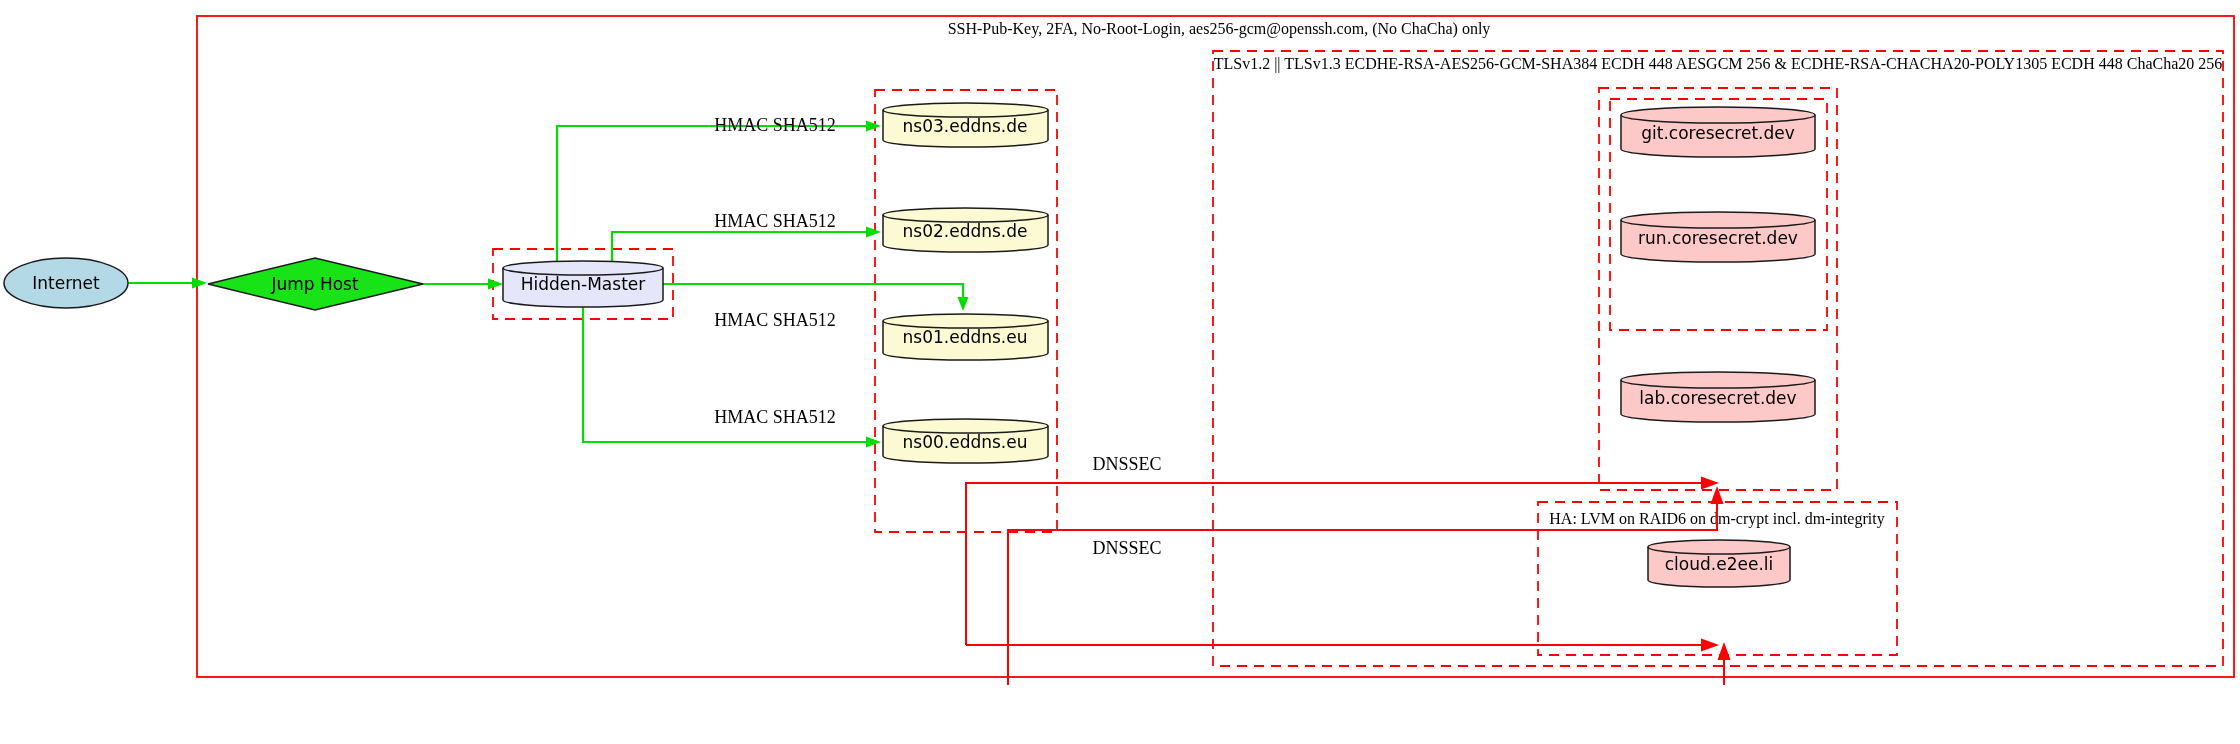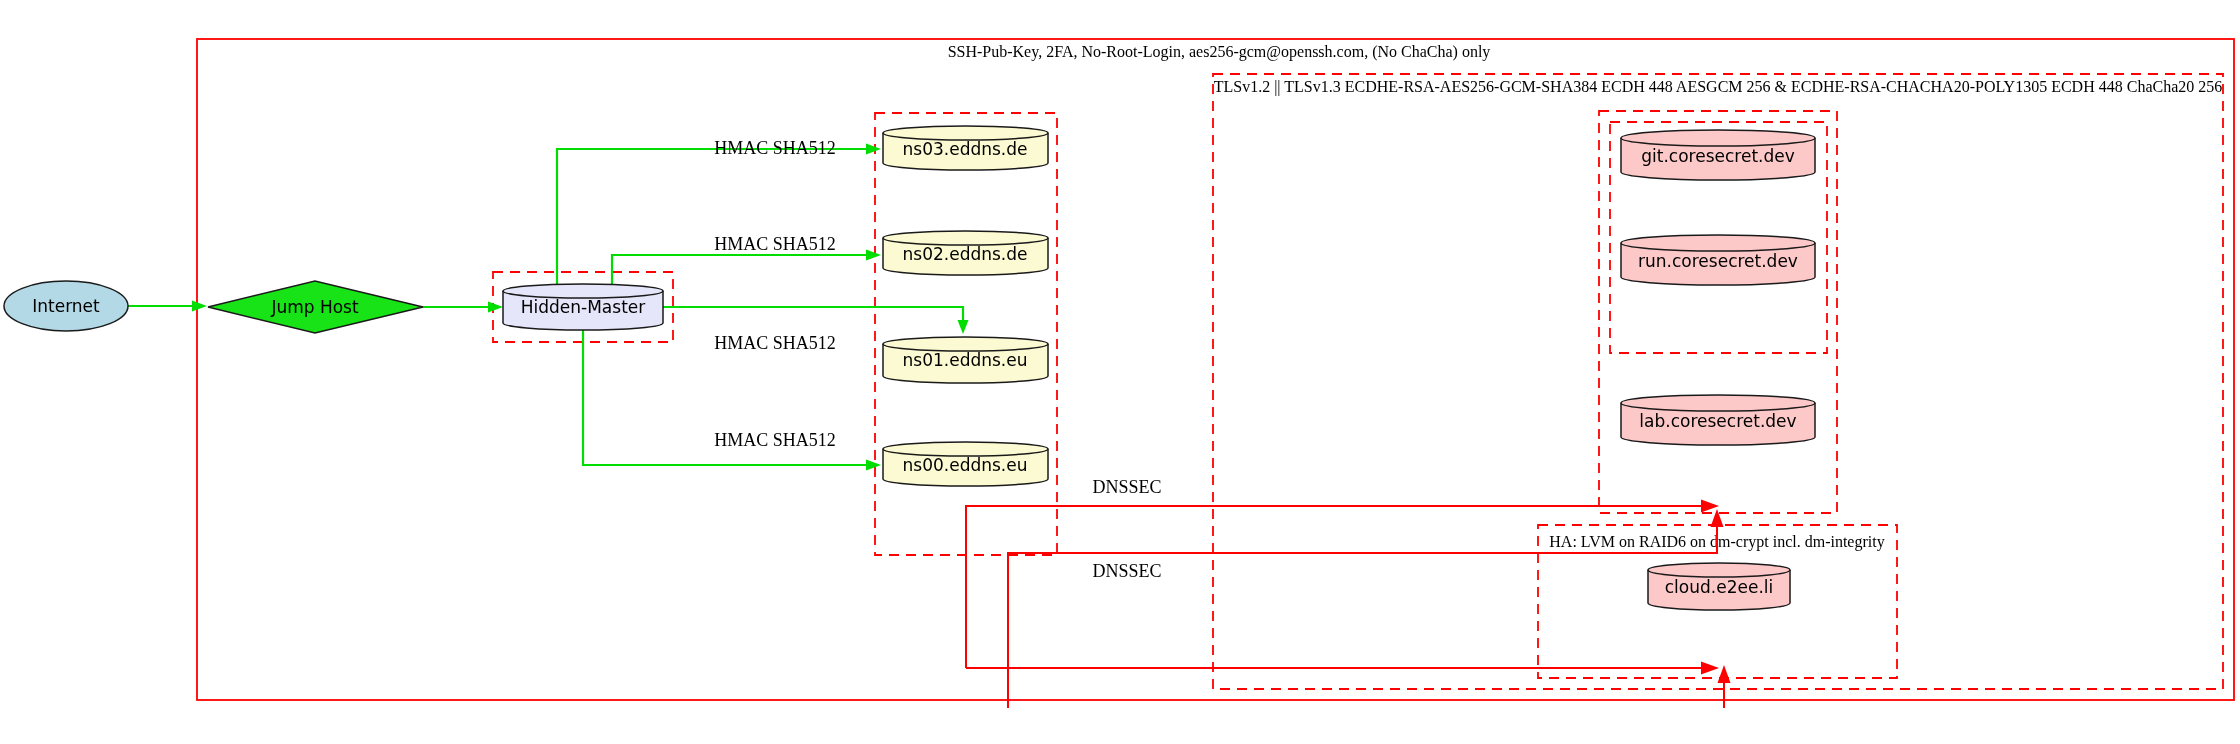--- a/index.html
+++ b/index.html
@@ -1,16 +1,16 @@
 <!DOCTYPE html>
 <html><head>
 <meta charset="utf-8">
 <style>
   html,body{margin:0;padding:0;background:#ffffff;}
-  .stage{position:relative;width:2240px;height:685px;background:#ffffff;overflow:hidden;margin-top:23px;}
+  .stage{position:relative;width:2240px;height:685px;background:#ffffff;overflow:hidden;}
   svg{position:absolute;left:0;top:0;}
   .node-label{font-family:"DejaVu Sans",sans-serif;font-size:17px;fill:#000000;}
   .node-label-sm{font-family:"DejaVu Sans",sans-serif;font-size:15.5px;fill:#000000;}
   .cluster-label{font-family:"Liberation Serif",serif;font-size:16px;fill:#000000;}
   .edge-label{font-family:"Liberation Serif",serif;font-size:18px;fill:#000000;}
   .cluster-solid{fill:none;stroke:#fe0000;stroke-width:1.8;}
   .cluster-dashed{fill:none;stroke:#fe0000;stroke-width:1.8;stroke-dasharray:10 7;}
   .edge-green{fill:none;stroke:#00dd00;stroke-width:2.2;}
   .arrow-green{fill:#00dd00;stroke:none;}
   .edge-red{fill:none;stroke:#fe0000;stroke-width:2;}

